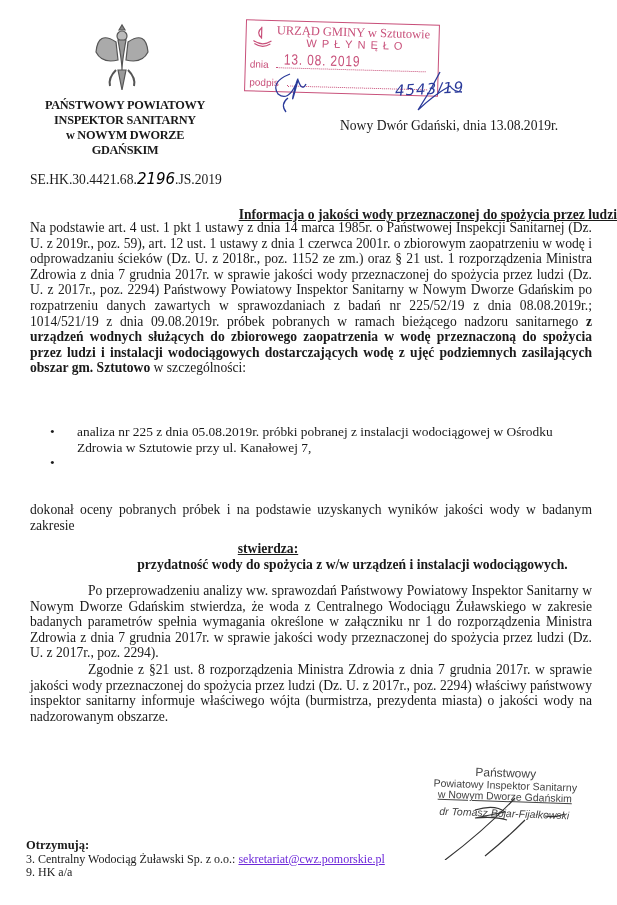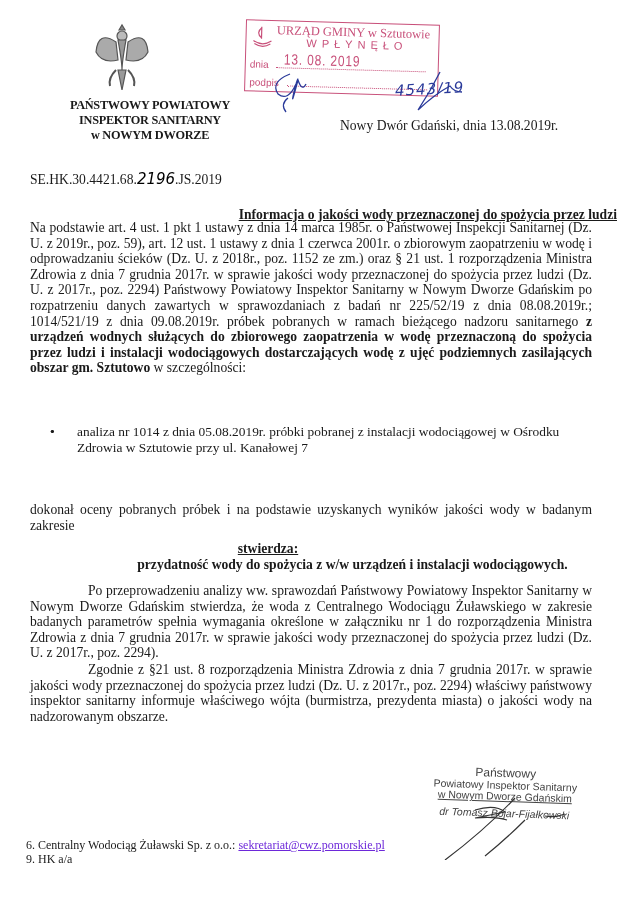--- a/index.html
+++ b/index.html
@@ -1,21 +1,21 @@
 <!DOCTYPE html>
 <html><head>
 <meta charset="utf-8">
 <style>
   html, body { margin:0; padding:0; background:#ffffff; }
   body { width:617px; height:905px; position:relative; overflow:hidden;
          font-family:"Liberation Serif","DejaVu Serif",serif; color:#1a1a1a; }
   .abs { position:absolute; }
   .emblem { left:92px; top:22px; width:60px; height:72px; }
   .org { left:40px; top:98px; width:170px; text-align:center; font-weight:bold;
-         font-size:12.3px; line-height:15px; letter-spacing:-0.3px;margin-left:25px; }
+         font-size:12.3px; line-height:15px; letter-spacing:-0.3px; }
   .stamp { left:245px; top:22px; width:192px; height:70px; border:1.5px solid #c8507a;
            transform:rotate(1.6deg); color:#c8507a; font-family:"Liberation Sans","DejaVu Sans",sans-serif; }
   .stamp-line1 { position:absolute; left:30px; top:2px; font-family:"Liberation Serif",serif; font-size:12.5px; white-space:nowrap; }
   .stamp-line2 { position:absolute; left:60px; top:15px; font-size:11px; letter-spacing:5px; white-space:nowrap; }
   .stamp-dnia { position:absolute; left:4px; top:38px; font-size:10px; white-space:nowrap; }
   .stamp-date { position:absolute; left:38px; top:29px; font-size:15px; letter-spacing:1px; transform:scaleX(0.8); transform-origin:left; white-space:nowrap; }
   .stamp-podpis { position:absolute; left:4px; top:56px; font-size:10px; white-space:nowrap; }
   .stamp-dots1 { position:absolute; left:30px; top:46px; width:150px; border-bottom:1px dotted #c8507a; }
   .stamp-dots2 { position:absolute; left:42px; top:64px; width:140px; border-bottom:1px dotted #c8507a; }
   .stamp-icon { position:absolute; left:5px; top:4px; width:22px; height:24px; }
@@ -57,20 +57,21 @@
     <path d="M36 20 Q54 8 56 30 Q50 42 34 38 z" fill="#aaa"></path>
     <path d="M24 48 Q16 56 18 64 M36 48 Q44 56 42 64" stroke-width="2"></path>
     <path d="M26 48 L30 68 L34 48 z" fill="#999"></path>
   </g>
 </svg>
 
 <div class="abs org">
   <div>PAŃSTWOWY POWIATOWY</div>
   <div>INSPEKTOR SANITARNY</div>
   <div>w NOWYM DWORZE</div>
+  <div>GDAŃSKIM</div>
 </div>
 
 <div class="abs stamp">
   <svg class="stamp-icon" viewBox="0 0 22 24">
     <g fill="none" stroke="#c8507a" stroke-width="1.2">
       <path d="M10 2 L10 14 M10 3 Q4 8 10 13"></path>
       <path d="M2 16 Q11 22 20 16"></path>
       <path d="M3 19 Q11 24 19 19"></path>
     </g>
   </svg>
@@ -96,22 +97,22 @@
 
 <div class="abs ref">
   <span>SE.HK.30.4421.68.</span><span class="hand">2196</span><span>.JS.2019</span>
 </div>
 
 <div class="abs title">Informacja o jakości wody przeznaczonej do spożycia przez ludzi</div>
 
 <div class="abs body p1"><span>Na podstawie art. 4 ust. 1 pkt 1 ustawy z dnia 14 marca 1985r. o Państwowej Inspekcji Sanitarnej (Dz. U. z 2019r., poz. 59), art. 12 ust. 1 ustawy z dnia 1 czerwca 2001r. o zbiorowym zaopatrzeniu w wodę i odprowadzaniu ścieków (Dz. U. z 2018r., poz. 1152 ze zm.) oraz § 21 ust. 1 rozporządzenia Ministra Zdrowia z dnia 7 grudnia 2017r. w sprawie jakości wody przeznaczonej do spożycia przez ludzi (Dz. U. z 2017r., poz. 2294) Państwowy Powiatowy Inspektor Sanitarny w Nowym Dworze Gdańskim po rozpatrzeniu danych zawartych w sprawozdaniach z badań nr 225/52/19 z dnia 08.08.2019r.; 1014/521/19 z dnia 09.08.2019r. próbek pobranych w ramach bieżącego nadzoru sanitarnego </span><span class="b">z urządzeń wodnych służących do zbiorowego zaopatrzenia w wodę przeznaczoną do spożycia przez ludzi i instalacji wodociągowych dostarczających wodę z ujęć podziemnych zasilających obszar gm. Sztutowo</span><span> w szczególności:</span></div>
 
 <div class="abs bullets">
+  <div class="bullet"><span class="dot">•</span><span>analiza nr 225 z dnia 05.08.2019r. próbki pobranej z instalacji wodociągowej w Ośrodku Zdrowia w Sztutowie przy ul. Kanałowej 7,</span></div>
   <div class="bullet"><span class="dot">•</span></div>
-  <div class="bullet"><span class="dot">•</span><span>analiza nr 1014 z dnia 05.08.2019r. próbki pobranej z instalacji wodociągowej w Ośrodku Zdrowia w Sztutowie przy ul. Kanałowej 7</span></div>
 </div>
 
 <div class="abs body p2">dokonał oceny pobranych próbek i na podstawie uzyskanych wyników jakości wody w badanym zakresie</div>
 
 <div class="abs stw">stwierdza:</div>
 <div class="abs stw2">przydatność wody do spożycia z w/w urządzeń i instalacji wodociągowych.</div>
 
 <div class="abs body p3"><span class="indent"></span><span>Po przeprowadzeniu analizy ww. sprawozdań Państwowy Powiatowy Inspektor Sanitarny w Nowym Dworze Gdańskim stwierdza, że woda z Centralnego Wodociągu Żuławskiego w zakresie badanych parametrów spełnia wymagania określone w załączniku nr 1 do rozporządzenia Ministra Zdrowia z dnia 7 grudnia 2017r. w sprawie jakości wody przeznaczonej do spożycia przez ludzi (Dz. U. z 2017r., poz. 2294).</span></div>
 
 <div class="abs body p4"><span class="indent"></span><span>Zgodnie z §21 ust. 8 rozporządzenia Ministra Zdrowia z dnia 7 grudnia 2017r. w sprawie jakości wody przeznaczonej do spożycia przez ludzi (Dz. U. z 2017r., poz. 2294) właściwy państwowy inspektor sanitarny informuje właściwego wójta (burmistrza, prezydenta miasta) o jakości wody na nadzorowanym obszarze.</span></div>
@@ -125,15 +126,16 @@
 <svg class="abs sig2" viewBox="0 0 200 70">
   <g fill="none" stroke="#333" stroke-width="1.2">
     <path d="M70 20 Q90 14 100 22 Q80 26 70 28 Q90 26 102 30"></path>
     <path d="M110 8 Q80 40 40 70"></path>
     <path d="M120 30 Q100 50 80 66"></path>
     <path d="M140 26 Q150 28 160 24"></path>
   </g>
 </svg>
 
 <div class="abs recip">
-  <div><span>6. Centralny Wodociąg Żuławski Sp. z o.o.: </span><a>sekretariat@cwz.pomorskie.pl</a></div>
+  <div class="hd">Otrzymują:</div>
+  <div><span>3. Centralny Wodociąg Żuławski Sp. z o.o.: </span><a>sekretariat@cwz.pomorskie.pl</a></div>
   <div><span>9. HK a/a</span></div>
 </div>
 
 </body></html>

